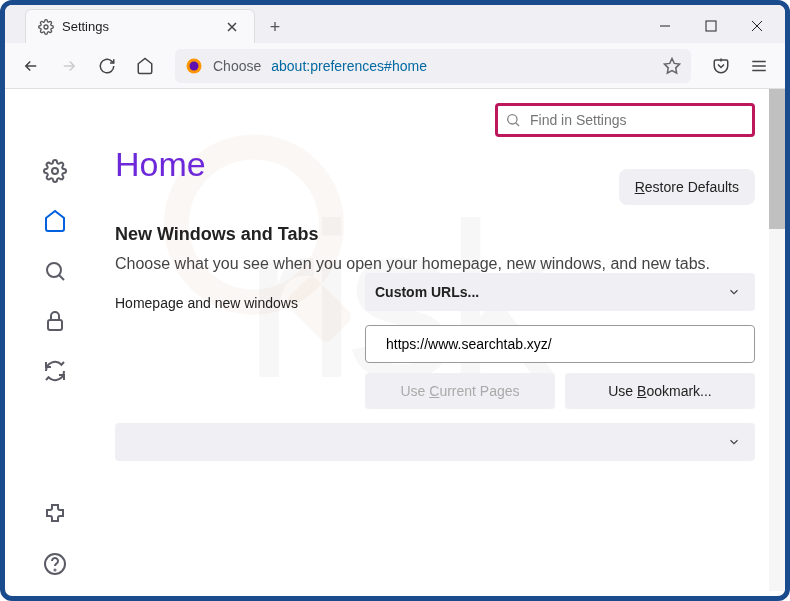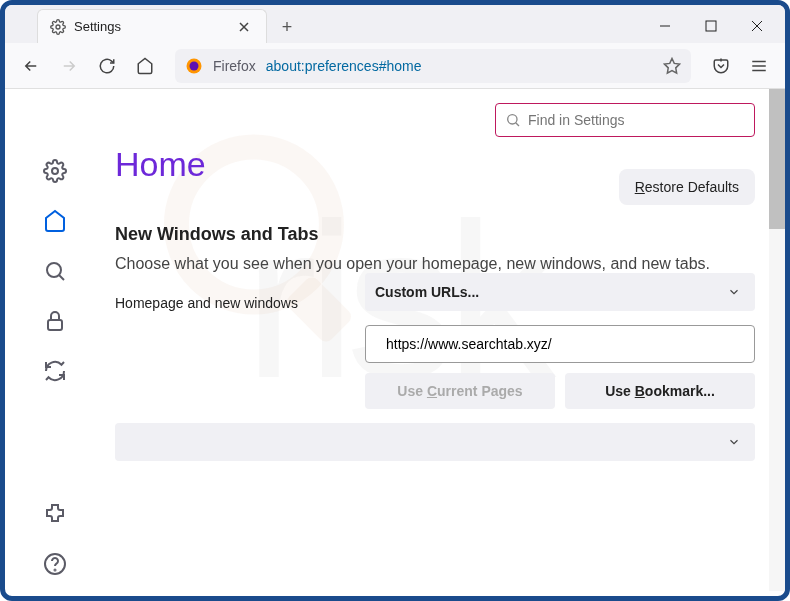--- a/index.html
+++ b/index.html
@@ -4,21 +4,21 @@
 <style>
 * { box-sizing: border-box; margin: 0; padding: 0; font-family: -apple-system, BlinkMacSystemFont, "Segoe UI", sans-serif; }
 body { width: 790px; height: 601px; background: #fff; border: 5px solid #1a4b8c; border-radius: 12px; position: relative; overflow: hidden; }
 
 
 .watermark { position: absolute; top: 50%; left: 50%; transform: translate(-50%, -50%); font-size: 220px; font-weight: 300; color: rgba(200,200,200,0.15); pointer-events: none; z-index: 0; letter-spacing: -10px; }
 .watermark .wm-icon { position: absolute; top: -40px; left: -80px; width: 180px; height: 180px; border: 25px solid rgba(230,200,180,0.15); border-radius: 50%; }
 .watermark .wm-icon::after { content:''; position:absolute; width:40px; height:60px; background: rgba(230,200,180,0.15); bottom:-50px; right:-20px; transform: rotate(-45deg); border-radius: 8px; }
 
 
-.tabbar { height: 38px; background: #f0f0f4; display: flex; align-items: flex-end; padding-left: 32px; }
+.tabbar { height: 38px; background: #f0f0f4; display: flex; align-items: flex-end; padding-left: 20px; }
 .tab { display: flex; align-items: center; background: #f9f9fb; height: 34px; padding: 0 12px; border-radius: 6px 6px 0 0; min-width: 230px; gap: 8px; border: 1px solid #ddd; border-bottom: none; }
 .tab-icon svg { width: 16px; height: 16px; display: block; }
 .tab-title { font-size: 13px; flex: 1; color: #222; }
 .tab-close { width: 20px; height: 20px; display:flex; align-items:center; justify-content:center; color:#444; cursor:pointer; }
 .newtab { width: 32px; height: 32px; display:flex; align-items:center; justify-content:center; color:#555; cursor:pointer; margin-left:4px; font-size:18px; }
 
 
 .wincontrols { position: absolute; top: 5px; right: 5px; display: flex; }
 .wincontrols div { width: 46px; height: 32px; display:flex; align-items:center; justify-content:center; color:#222; }
 
@@ -33,39 +33,39 @@
 
 
 .content { position: relative; display: flex; height: calc(100% - 84px); z-index: 1; }
 .sidebar { width: 100px; padding-top: 70px; display:flex; flex-direction:column; align-items:center; gap: 26px; }
 .sidebar .sicon { width: 24px; height: 24px; color: #5b5b66; }
 .sidebar .sicon.active { color: #0060df; }
 .sidebar-bottom { margin-top: auto; padding-bottom: 20px; display:flex; flex-direction:column; align-items:center; gap: 26px; }
 
 .main { flex:1; padding: 20px 30px 0 10px; position: relative; }
 .search-settings { position: absolute; top: 14px; right: 30px; width: 260px; }
-.search-settings input { width:100%; height: 34px; border:1px solid #be185d; border-radius:4px; padding: 0 4px 0 32px; font-size: 14px; background: #fff; }
+.search-settings input { width:100%; height: 34px; border:3px solid #be185d; border-radius:4px; padding: 0 4px 0 32px; font-size: 14px; background: #fff; }
 .search-settings .sglass { position:absolute; left:10px; top:9px; color:#888; }
 
 h1.page-title { font-size: 34px; font-weight: 500; color: #6d28d9; margin-top: 36px; margin-bottom: 40px; }
 .restore-btn { position:absolute; top: 80px; right: 30px; height: 36px; padding: 0 16px; background:#f0f0f4; border:none; border-radius:8px; font-size:14px; color:#222; }
 .restore-btn u { text-decoration: underline; }
 
 h2.section { font-size: 18px; font-weight: 600; color:#222; margin-bottom: 10px; }
 p.desc { font-size: 16px; color:#444; }
 
 .row { display:flex; align-items:flex-end; margin-bottom: 14px; gap: 20px; }
 .row-label { width: 230px; font-size: 14px; color:#222; padding-top: 8px; }
 .row-controls { flex:1; display:flex; flex-direction:column; gap:10px; }
 
 .dropdown { height: 38px; background:#f0f0f4; border-radius:4px; display:flex; align-items:center; padding: 0 10px; font-size:14px; font-weight:600; color:#222; position:relative; }
 .dropdown .chev { position:absolute; right:14px; color:#444; }
 .textinput { height: 38px; border:1px solid #999; border-radius:4px; padding: 0 20px; font-size:14px; width:100%; }
 .btnrow { display:flex; gap:10px; }
-.btn { flex:1; height:36px; background:#f0f0f4; border:none; border-radius:4px; font-size:14px; color:#222; font-weight:700; overflow:hidden; text-overflow:ellipsis; white-space:nowrap; padding:0 10px; }
+.btn { flex:1; height:36px; background:#f0f0f4; border:none; border-radius:4px; font-size:14px; color:#222; font-weight:400; overflow:hidden; text-overflow:ellipsis; white-space:nowrap; padding:0 10px; }
 .btn.disabled { color:#aaa; }
 
 
 .vscroll { position:absolute; right:0; top:84px; bottom:5px; width:16px; background:#f6f6f6; }
 .vscroll .thumb { position:absolute; top:0; width:100%; height:140px; background:#c0c0c0; }
 
 svg { display:block; }
 </style>
 </head>
 <body>
@@ -130,21 +130,21 @@
         <path d="M3 9l9-7 9 7v11a2 2 0 0 1-2 2H5a2 2 0 0 1-2-2z"></path>
       </svg>
     </div>
   <div class="urlbar">
     <span>
         <svg width="18" height="18" viewBox="0 0 24 24">
           <circle cx="12" cy="12" r="10" fill="#ff9500"></circle>
           <circle cx="12" cy="12" r="6" fill="#5e10b1"></circle>
         </svg>
       </span>
-    <span class="urlbar-prefix">Firefox</span>
+    <span class="urlbar-prefix">Choose</span>
     <span class="urlbar-text">about:preferences#home</span>
     <span class="urlbar-star">
         <svg width="18" height="18" viewBox="0 0 24 24" fill="none" stroke="#666" stroke-width="2">
           <path d="M12 2l3 6.5 7 1-5 5 1.2 7L12 18l-6.2 3.5L7 14.5l-5-5 7-1z"></path>
         </svg>
       </span>
   </div>
   <div class="tbtn">
       <svg width="18" height="18" viewBox="0 0 24 24" fill="none" stroke="#444" stroke-width="2">
         <path d="M12 2v4M5 4a2 2 0 0 0-2 2v6a9 9 0 0 0 18 0V6a2 2 0 0 0-2-2H5z"></path>

